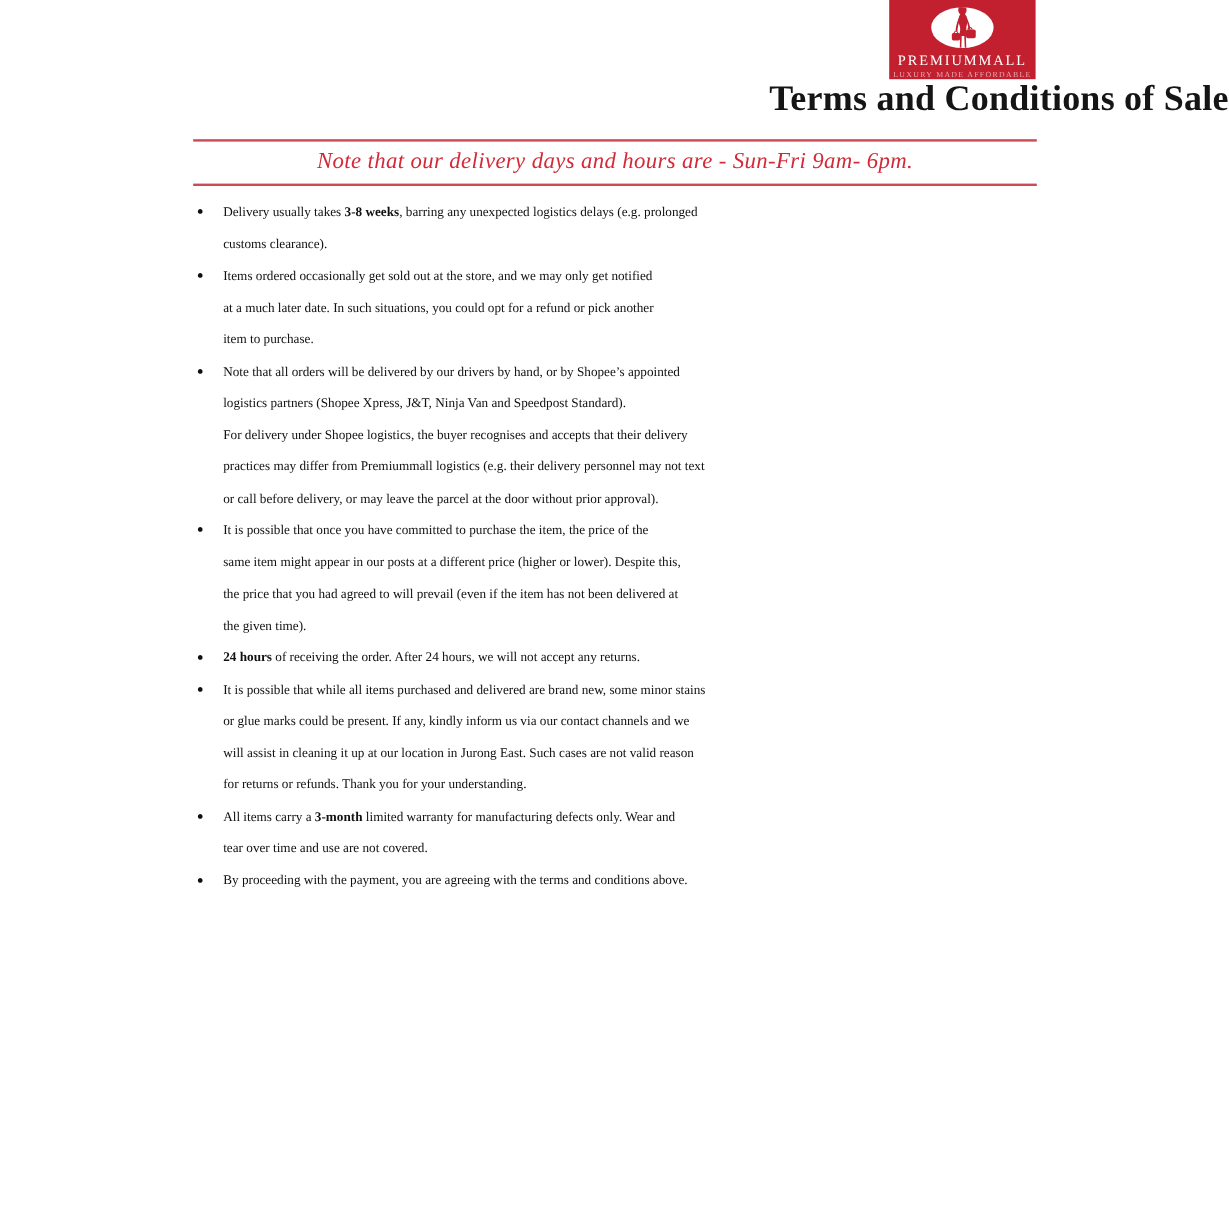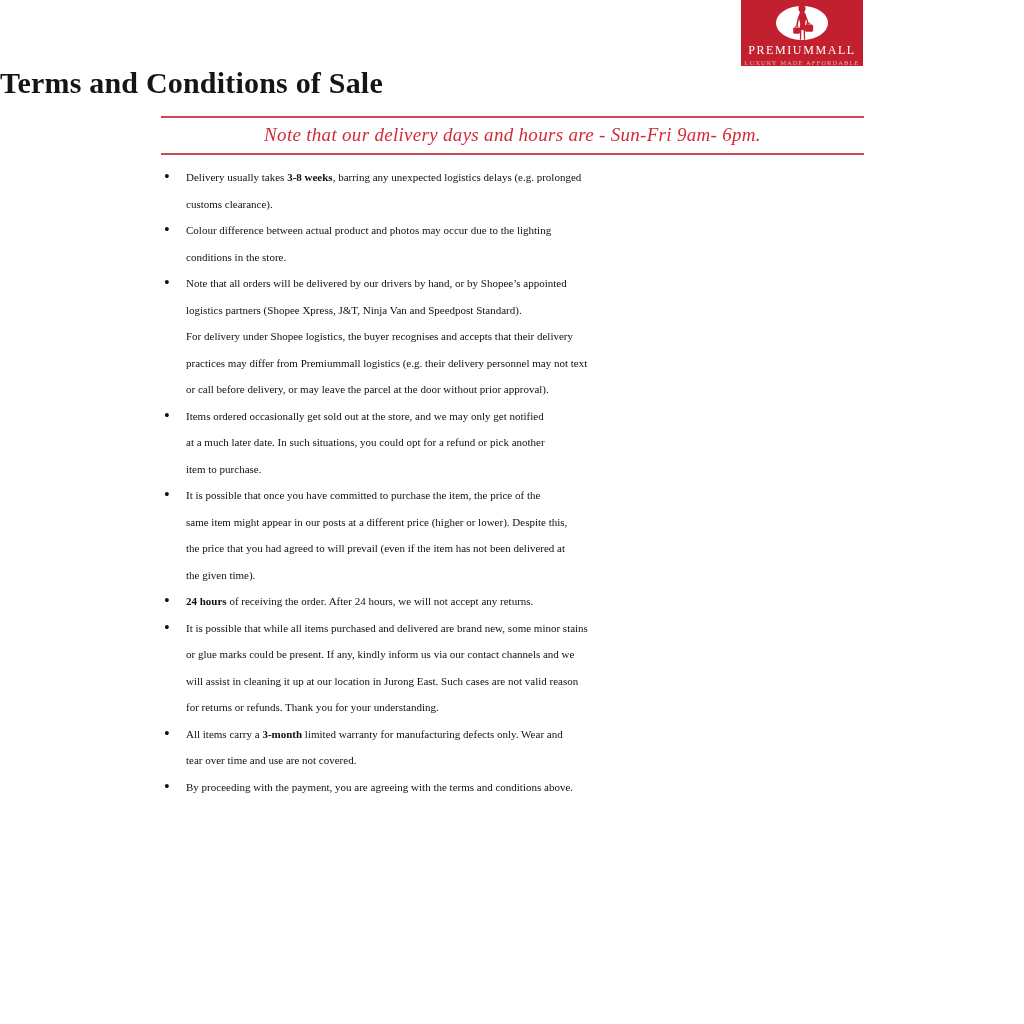--- a/index.html
+++ b/index.html
@@ -51,21 +51,21 @@
     font-size: 6.5px;
     letter-spacing: 1.1px;
     margin-top: 1px;
     white-space: nowrap;
   }
 
   
   .doc-title {
     margin: 0;
     padding-top: 66px;
-    text-align: left;
+    text-align: right;
     font-size: 30px;
     font-weight: bold;
     color: #151515;
     letter-spacing: 0.2px;
   }
 
   .content {
     position: absolute;
     left: 161px;
     top: 116px;
@@ -149,30 +149,28 @@
   <h1 class="doc-title">Terms and Conditions of Sale</h1>
 
   <div class="content">
     <div class="note-banner">
       <span class="note-text">Note that our delivery days and hours are - Sun-Fri 9am- 6pm.</span>
     </div>
 
     <ul class="terms-list">
         <li><span>Delivery usually takes </span><b>3-8 weeks</b><span>, barring any unexpected logistics delays (e.g. prolonged
 customs clearance).</span></li>
-        <li><span>Colour difference between actual product and photos may occur due to the lighting
-conditions in the store.</span></li>
+        <li><span>Items ordered occasionally get sold out at the store, and we may only get notified
+at a much later date. In such situations, you could opt for a refund or pick another
+item to purchase.</span></li>
         <li><span>Note that all orders will be delivered by our drivers by hand, or by Shopee’s appointed
 logistics partners (Shopee Xpress, J&amp;T, Ninja Van and Speedpost Standard).
 For delivery under Shopee logistics, the buyer recognises and accepts that their delivery
 practices may differ from Premiummall logistics (e.g. their delivery personnel may not text
 or call before delivery, or may leave the parcel at the door without prior approval).</span></li>
-        <li><span>Items ordered occasionally get sold out at the store, and we may only get notified
-at a much later date. In such situations, you could opt for a refund or pick another
-item to purchase.</span></li>
         <li><span>It is possible that once you have committed to purchase the item, the price of the
 same item might appear in our posts at a different price (higher or lower). Despite this,
 the price that you had agreed to will prevail (even if the item has not been delivered at
 the given time).</span></li>
         <li><b>24 hours</b><span> of receiving the order. After 24 hours, we will not accept any returns.</span></li>
         <li><span>It is possible that while all items purchased and delivered are brand new, some minor stains
 or glue marks could be present. If any, kindly inform us via our contact channels and we
 will assist in cleaning it up at our location in Jurong East. Such cases are not valid reason
 for returns or refunds. Thank you for your understanding.</span></li>
         <li><span>All items carry a </span><b>3-month</b><span> limited warranty for manufacturing defects only. Wear and

